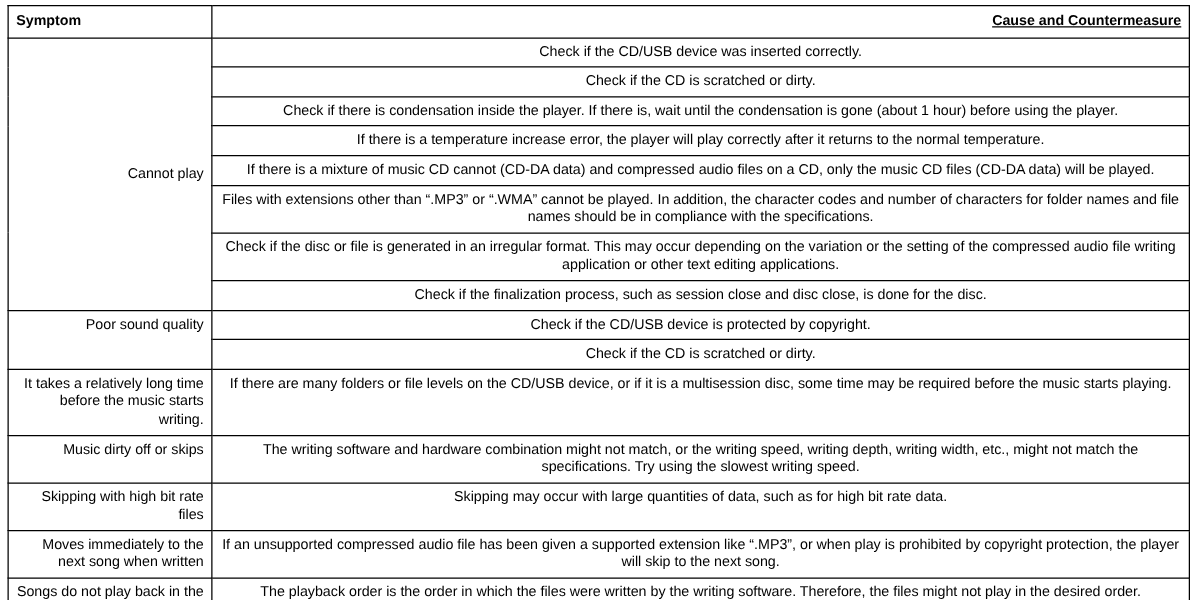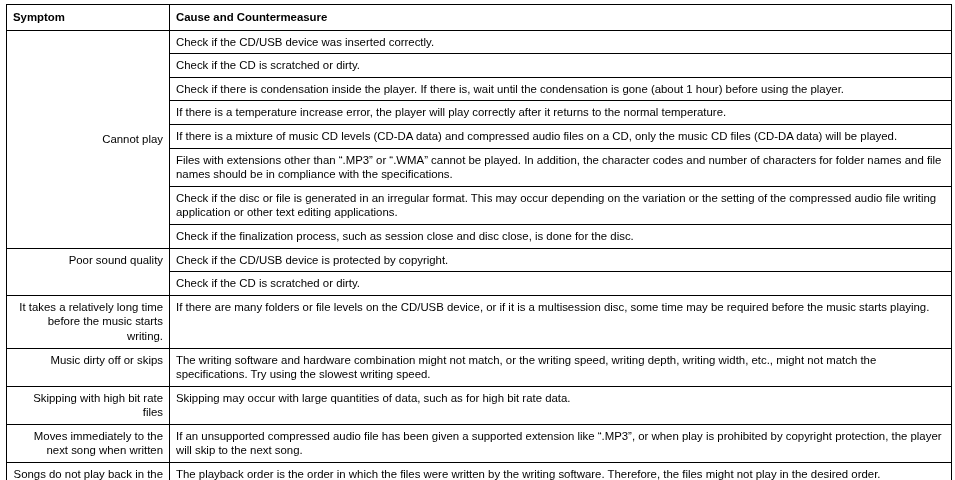--- a/index.html
+++ b/index.html
@@ -39,27 +39,28 @@
   }
   table.tshoot thead th {
     font-weight: bold;
     padding-top: 5px;
     padding-bottom: 5px;
   }
   th.head-symptom {
     text-align: left;
   }
   th.head-cause {
-    text-align: left;
+    text-align: right;
+    text-decoration: underline;
   }
   td.symptom {
     text-align: right;
   }
   td.cause {
-    text-align: left;
+    text-align: center;
   }
   
   td.symptom.merged {
     vertical-align: middle;
   }
 </style>
 </head>
 <body>
 
 <div class="page">
@@ -83,21 +84,21 @@
       <tr>
         <td class="cause">Check if the CD is scratched or dirty.</td>
       </tr>
       <tr>
         <td class="cause">Check if there is condensation inside the player. If there is, wait until the condensation is gone (about 1 hour) before using the player.</td>
       </tr>
       <tr>
         <td class="cause">If there is a temperature increase error, the player will play correctly after it returns to the normal temperature.</td>
       </tr>
       <tr>
-        <td class="cause">If there is a mixture of music CD levels (CD-DA data) and compressed audio files on a CD, only the music CD files (CD-DA data) will be played.</td>
+        <td class="cause">If there is a mixture of music CD cannot (CD-DA data) and compressed audio files on a CD, only the music CD files (CD-DA data) will be played.</td>
       </tr>
       <tr>
         <td class="cause">Files with extensions other than “.MP3” or “.WMA” cannot be played. In addition, the character codes and number of characters for folder names and file names should be in compliance with the specifications.</td>
       </tr>
       <tr>
         <td class="cause">Check if the disc or file is generated in an irregular format. This may occur depending on the variation or the setting of the compressed audio file writing application or other text editing applications.</td>
       </tr>
       <tr>
         <td class="cause">Check if the finalization process, such as session close and disc close, is done for the disc.</td>
       </tr>

